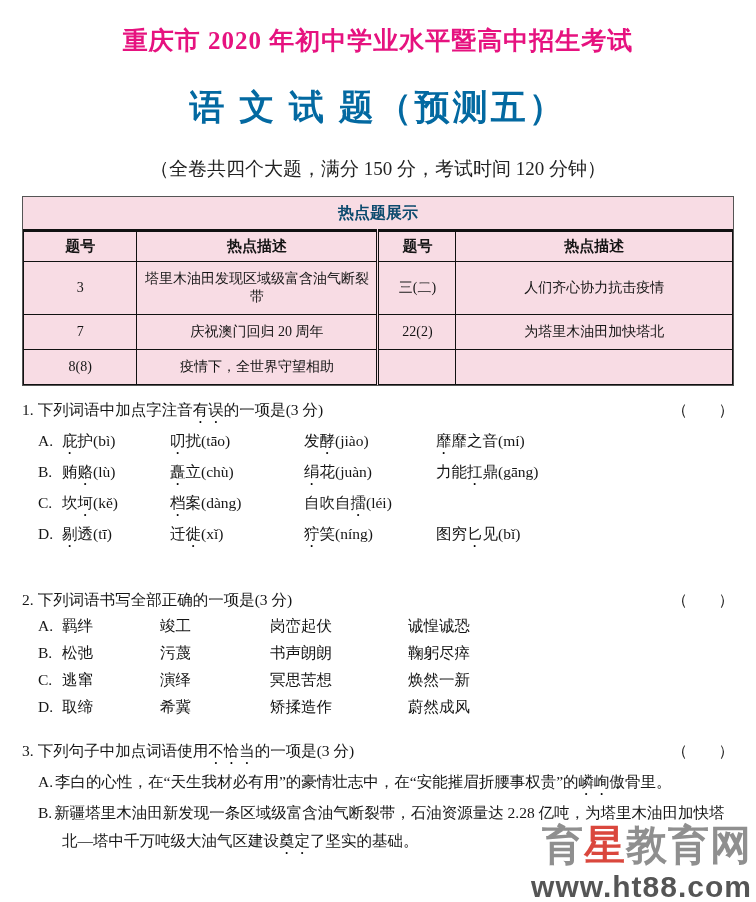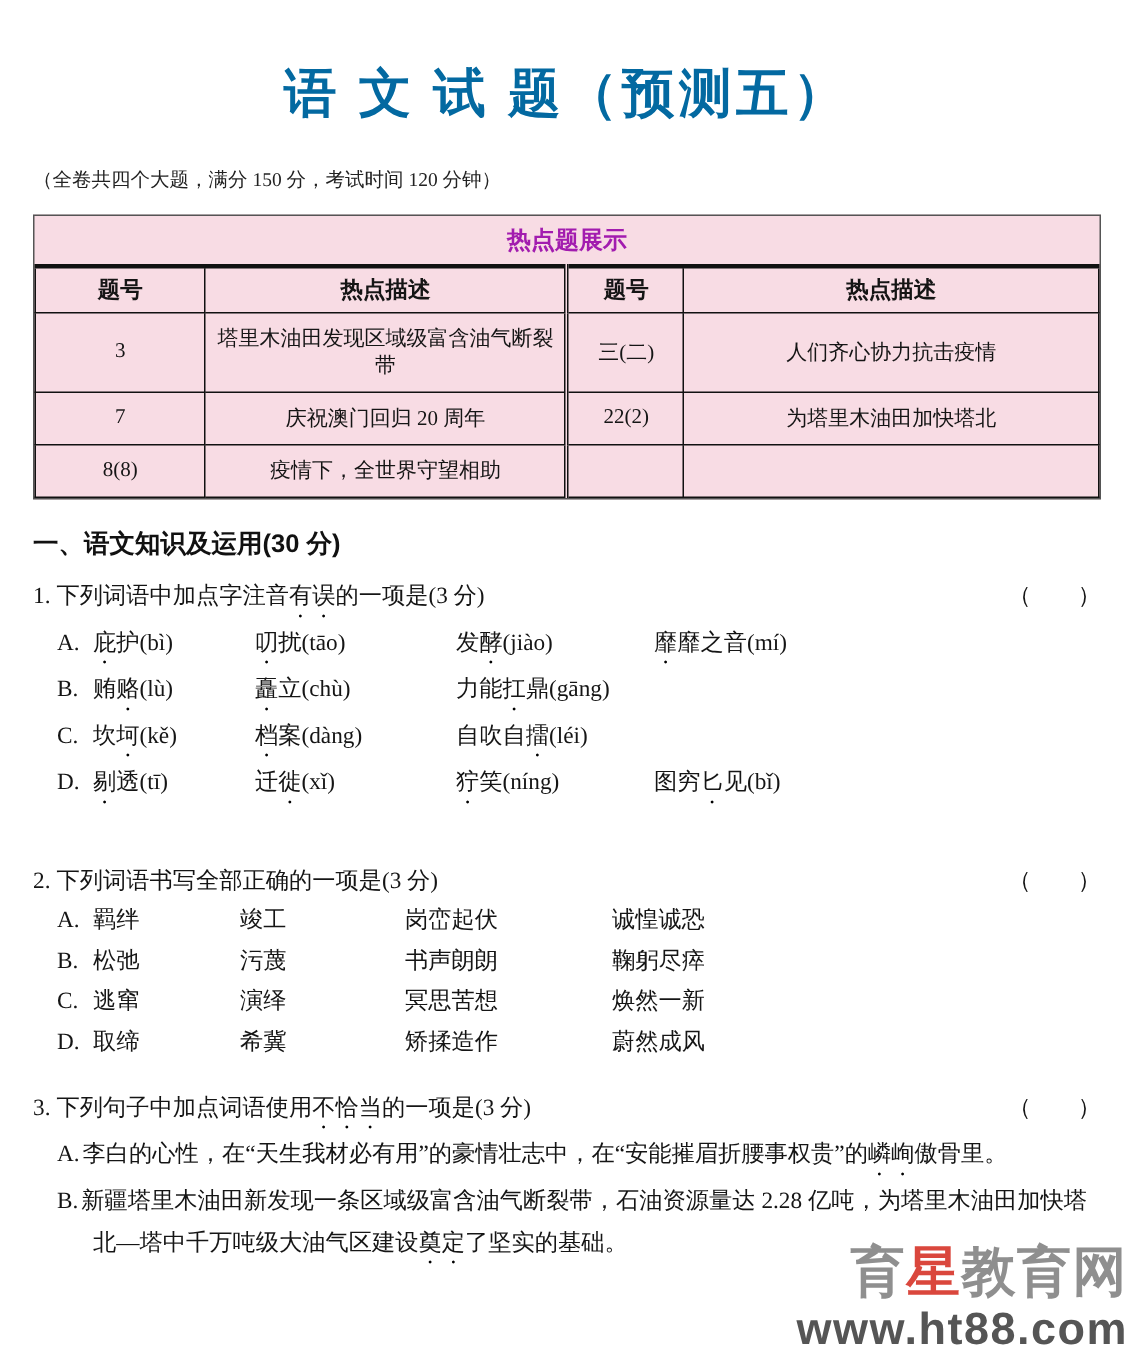--- a/index.html
+++ b/index.html
@@ -13,30 +13,30 @@
 
   .exam-title {
     text-align:center; font-size:25px; font-weight:bold;
     color:#e6127f; margin-top:12px; letter-spacing:1px;
   }
   .paper-title {
     text-align:center; font-size:35px; font-weight:bold;
     color:#0369a1; margin-top:27px; letter-spacing:3px;
   }
   .paper-subtitle {
-    text-align:left; font-size:13px; margin-top:25px; color:#222;
+    text-align:center; font-size:19px; margin-top:25px; color:#222;
   }
 
   
   .hot-box {
     margin-top:14px; background:#f8dce4; border:1px solid #555;
   }
   .hot-title {
     text-align:center; font-weight:bold; font-size:16px; padding:6px 0 5px;
-    font-family:"Liberation Sans","DejaVu Sans",sans-serif; color:#a21caf;
+    font-family:"Liberation Sans","DejaVu Sans",sans-serif; color:#0c4a6e;
   }
   .hot-table { width:100%; border-collapse:collapse; border-top:3px solid #111; }
   .hot-table th {
     font-family:"Liberation Sans","DejaVu Sans",sans-serif;
     font-size:15px; font-weight:bold; padding:5px 2px;
     border:1px solid #111; border-top:none;
   }
   .hot-table td {
     font-size:14px; text-align:center; padding:8px 2px;
     border:1px solid #111;
@@ -76,33 +76,34 @@
   }
   .sent-label { margin-right:2px; }
 
   
   .watermark {
     position:absolute; right:4px; bottom:0; text-align:right;
     opacity:0.86; line-height:1; pointer-events:none;
   }
   .wm-name {
     font-family:"Liberation Sans","DejaVu Sans",sans-serif;
-    font-size:36px; font-weight:bold; color:#7d7d7d; letter-spacing:1px;text-align:right;
+    font-size:41px; font-weight:bold; color:#7d7d7d; letter-spacing:1px;text-align:right;
   }
   .wm-name .red { color:#d42a1e; }
   .wm-url {
     font-family:"Liberation Sans","DejaVu Sans",sans-serif;
     font-size:30px; font-weight:bold; color:#3a3a3a; margin-top:6px; letter-spacing:1px;
   }
 </style>
 </head>
 <body>
 
 <div class="page">
 
+  <div class="exam-title">重庆市 2020 年初中学业水平暨高中招生考试</div>
 
   <div class="paper-title">语 文 试 题（预测五）</div>
 
   <div class="paper-subtitle">（全卷共四个大题，满分 150 分，考试时间 120 分钟）</div>
 
   <div class="hot-box">
     <div class="hot-title">热点题展示</div>
     <table class="hot-table">
       <colgroup>
         <col class="c0">
@@ -134,39 +135,39 @@
           <tr>
             <td>8(8)</td>
             <td>疫情下，全世界守望相助</td>
             <td class="mid-div"></td>
             <td></td>
           </tr>
         </tbody>
     </table>
   </div>
 
-  <div class="section-heading">一、语文知识及运用(30 分)</div>
 
   <div id="questions">
       <div class="question q1">
         <div class="stem-row">
           <span class="stem-left"><span class="q-num">1.</span><span>下列词语中加点字注音</span><span class="em">有误</span><span>的一项是(3 分)</span></span>
           <span class="brackets">（　　）</span>
         </div>
         <div class="opt-row">
           <span class="opt-label">A.</span>
           <span class="word"><span class="em">庇</span><span>护(bì)</span></span>
           <span class="word"><span class="em">叨</span><span>扰(tāo)</span></span>
           <span class="word"><span>发</span><span class="em">酵</span><span>(jiào)</span></span>
           <span class="word"><span class="em">靡</span><span>靡之音(mí)</span></span>
         </div>
         <div class="opt-row">
           <span class="opt-label">B.</span>
           <span class="word"><span>贿</span><span class="em">赂</span><span>(lù)</span></span>
           <span class="word"><span class="em">矗</span><span>立(chù)</span></span>
+          <span class="word"><span class="em">绢</span><span>花(juàn)</span></span>
           <span class="word"><span>力能</span><span class="em">扛</span><span>鼎(gāng)</span></span>
         </div>
         <div class="opt-row">
           <span class="opt-label">C.</span>
           <span class="word"><span>坎</span><span class="em">坷</span><span>(kě)</span></span>
           <span class="word"><span class="em">档</span><span>案(dàng)</span></span>
           <span class="word"><span>自吹自</span><span class="em">擂</span><span>(léi)</span></span>
         </div>
         <div class="opt-row">
           <span class="opt-label">D.</span>

